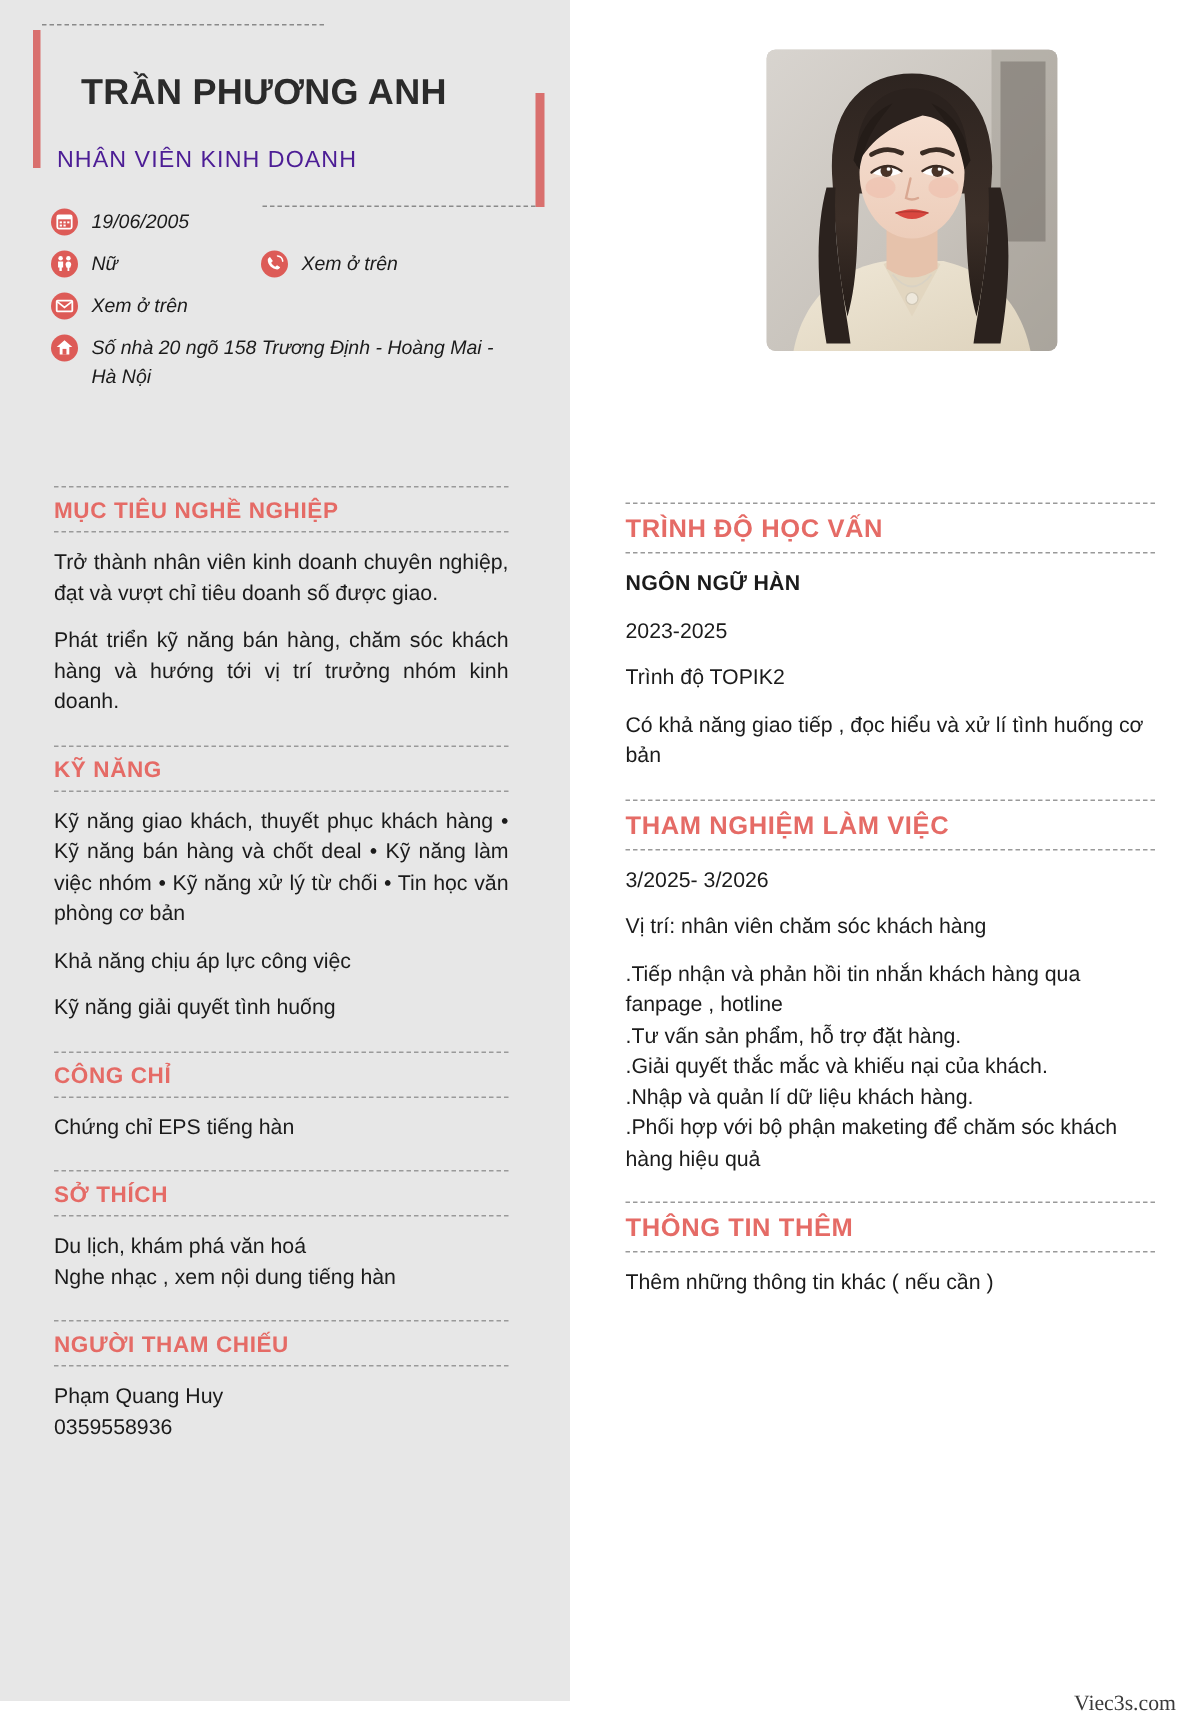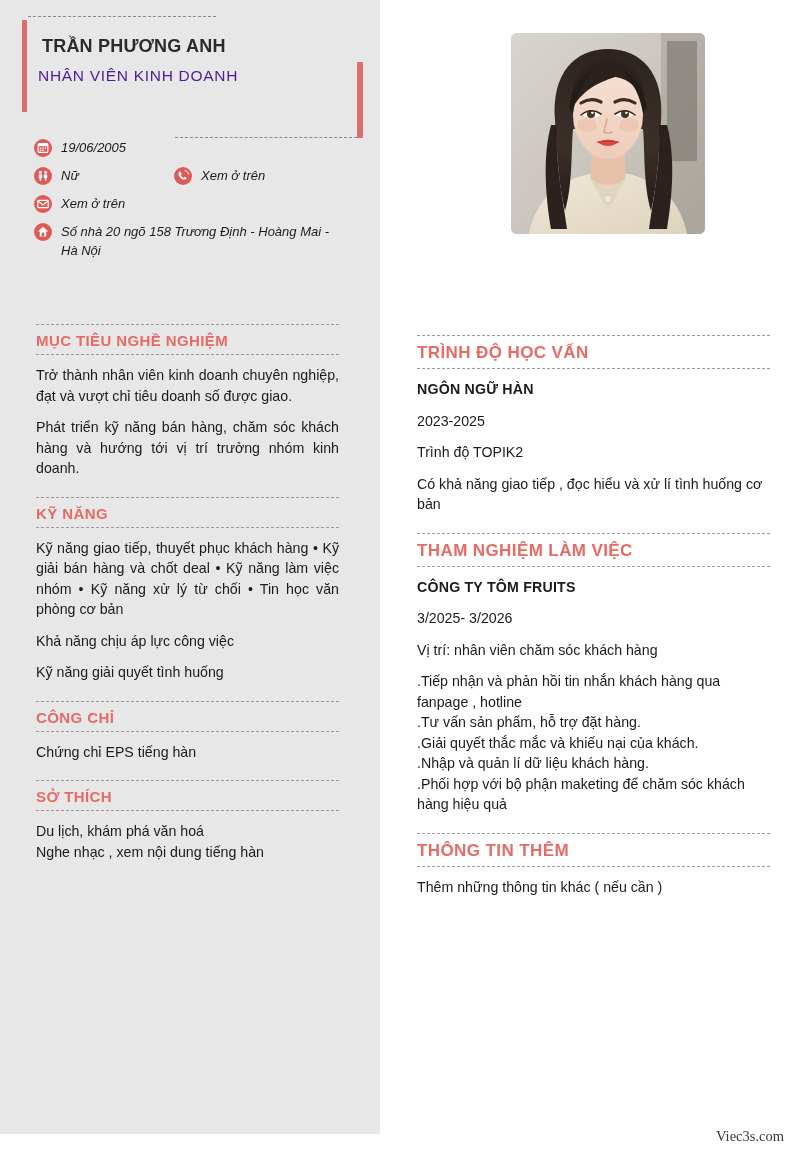--- a/index.html
+++ b/index.html
@@ -67,23 +67,23 @@
   .mid-dash {
     position: absolute;
     left: 175px;
     top: 137px;
     width: 182px;
     border-top: 1px dashed #8a8a8a;
     height: 0;
   }
 
   .full-name {
-    margin: 4px;
+    margin: 16px;
     padding: 12px 0 0 16px;
-    font-size: 18px;
+    font-size: 24px;
     font-weight: bold;
     letter-spacing: 0.2px;
     color: #2b2b2b;
     line-height: 1.15;
   }
   .job-title {
     margin: 0;
     padding: 6px 0 0 16px;
     font-size: 15.5px;
     letter-spacing: 0.7px;
@@ -287,34 +287,34 @@
           <span class="c-txt">Số nhà 20 ngõ 158 Trương Định - Hoàng Mai - Hà Nội</span>
         </div>
       </div>
 
     </div>
 
     <div class="left-content">
 
       <section class="sec">
         <div class="sec-head">
-          <h2>MỤC TIÊU NGHỀ NGHIỆM</h2>
+          <h2>MỤC TIÊU NGHỀ NGHIỆP</h2>
         </div>
         <div class="sec-body">
           <p class="justify">Trở thành nhân viên kinh doanh chuyên nghiệp, đạt và vượt chỉ tiêu doanh số được giao.</p>
           <p class="justify"> Phát triển kỹ năng bán hàng, chăm sóc khách hàng và hướng tới vị trí trưởng nhóm kinh doanh.</p>
         </div>
       </section>
 
       <section class="sec">
         <div class="sec-head">
           <h2>KỸ NĂNG</h2>
         </div>
         <div class="sec-body">
-          <p class="justify">Kỹ năng giao tiếp, thuyết phục khách hàng • Kỹ giải bán hàng và chốt deal • Kỹ năng làm việc nhóm • Kỹ năng xử lý từ chối • Tin học văn phòng cơ bản</p>
+          <p class="justify">Kỹ năng giao khách, thuyết phục khách hàng • Kỹ năng bán hàng và chốt deal • Kỹ năng làm việc nhóm • Kỹ năng xử lý từ chối • Tin học văn phòng cơ bản</p>
           <p>Khả năng chịu áp lực công việc</p>
           <p>Kỹ năng giải quyết tình huống</p>
         </div>
       </section>
 
       <section class="sec">
         <div class="sec-head">
           <h2>CÔNG CHỈ</h2>
         </div>
         <div class="sec-body">
@@ -325,20 +325,29 @@
       <section class="sec">
         <div class="sec-head">
           <h2>SỞ THÍCH</h2>
         </div>
         <div class="sec-body">
           <p style="white-space:pre-line">Du lịch, khám phá văn hoá
 Nghe nhạc , xem nội dung tiếng hàn</p>
         </div>
       </section>
 
+      <section class="sec">
+        <div class="sec-head">
+          <h2>NGƯỜI THAM CHIẾU</h2>
+        </div>
+        <div class="sec-body">
+          <p style="white-space:pre-line">Phạm Quang Huy
+0359558936</p>
+        </div>
+      </section>
 
     </div>
   </div>
 
   <div class="photo-wrap">
     <div class="photo">
       <svg width="194" height="201" viewBox="0 0 194 201">
         <defs>
           <linearGradient id="bgG" x1="0" y1="0" x2="1" y2="1">
             <stop offset="0%" stop-color="#d8d4cf"></stop>
@@ -417,21 +426,20 @@
         <p>Trình độ TOPIK2</p>
         <p>Có khả năng giao tiếp , đọc hiểu và xử lí tình huống cơ bản</p>
       </div>
     </section>
 
     <section class="sec">
       <div class="sec-head">
         <h2>THAM NGHIỆM LÀM VIỆC</h2>
       </div>
       <div class="sec-body">
-        <p class="entry-title">CÔNG TY TÔM FRUITS</p>
         <p>3/2025- 3/2026</p>
         <p>Vị trí: nhân viên chăm sóc khách hàng</p>
         <p style="white-space:pre-line">.Tiếp nhận và phản hồi tin nhắn khách hàng qua fanpage , hotline
 .Tư vấn sản phẩm, hỗ trợ đặt hàng.
 .Giải quyết thắc mắc và khiếu nại của khách.
 .Nhập và quản lí dữ liệu khách hàng.
 .Phối hợp với bộ phận maketing để chăm sóc khách hàng hiệu quả</p>
       </div>
     </section>
 

